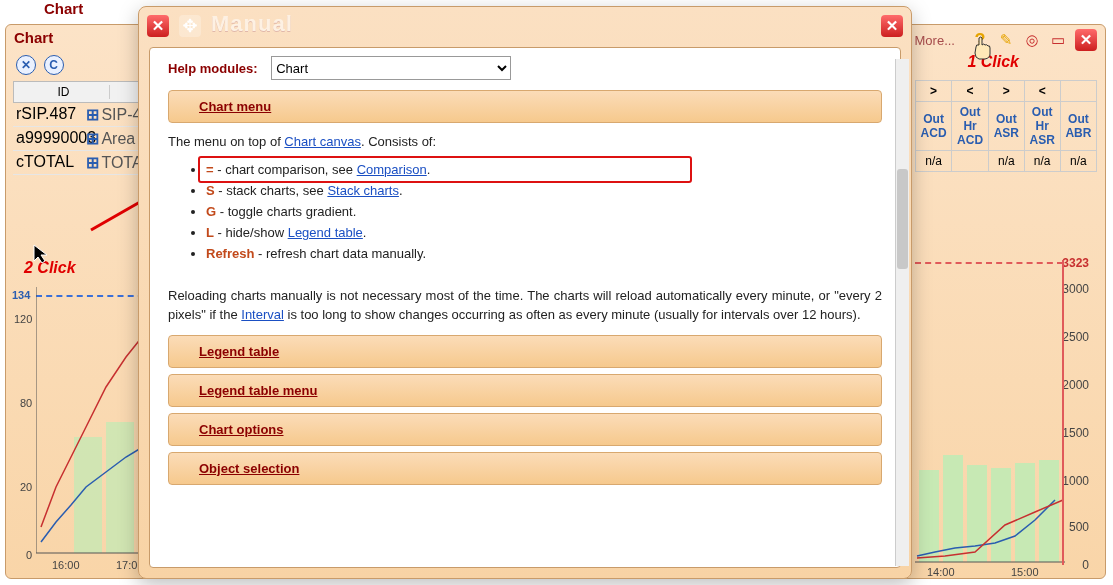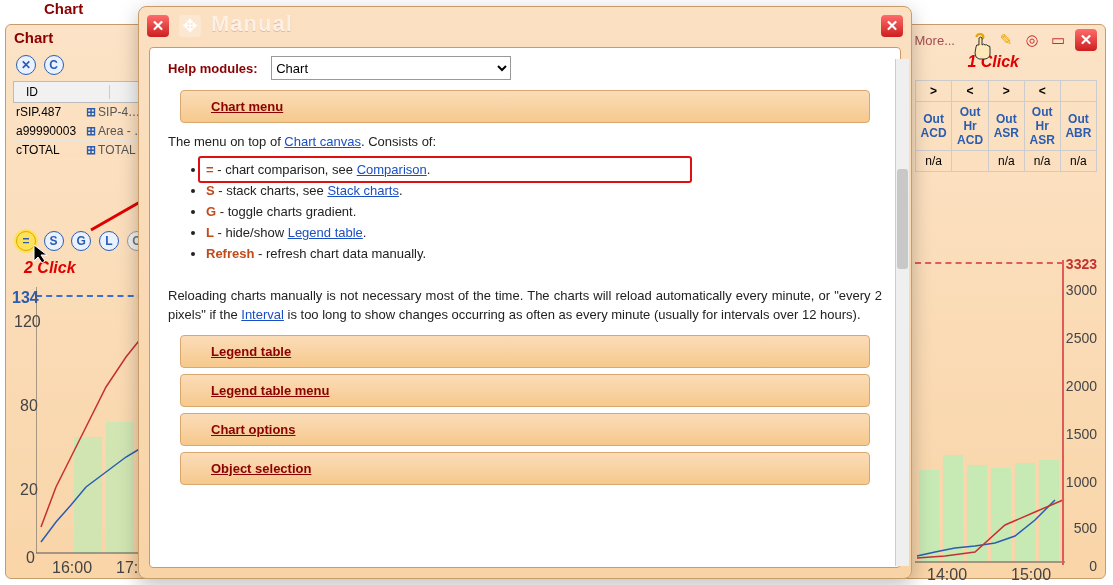--- a/index.html
+++ b/index.html
@@ -11,60 +11,60 @@
 
 .panel{position:absolute;background:linear-gradient(#fce3c7,#f9d5a8);border:1px solid #c89b6a;border-radius:6px}
 .panel-title{position:absolute;left:8px;top:4px;color:#8b0000;font-weight:bold;font-size:15px}
 
 
 #panel-left{left:5px;top:24px;width:209px;height:555px}
 .round-btn{display:inline-flex;align-items:center;justify-content:center;width:20px;height:20px;border-radius:50%;border:1.5px solid #2a5db0;background:#eaf1ff;color:#2a5db0;font-weight:bold;font-size:12px;margin-right:4px}
 .round-btn.gray{border-color:#999;background:#f0f0f0;color:#777}
 .round-btn.hl{background:#ffe15a;border-color:#e0a800;box-shadow:0 0 0 2px #ffe15a}
 .icon-plus{position:absolute;right:8px;top:32px;width:18px;height:18px;border-radius:3px;background:#fff;border:1px solid #6a6;display:flex;align-items:center;justify-content:center;color:#2a8a2a;font-weight:bold}
-.legend-head{border:1px solid #bbb;background:#f1f1f1;font-size:12px;text-align:left;padding:3px 12px;display:flex}
+.legend-head{border:1px solid #bbb;background:#f1f1f1;font-size:12px;text-align:center;padding:3px 4px;display:flex}
 .legend-head span{flex:1;border-left:1px solid #ccc}
 .legend-head span:first-child{border-left:none}
-.legend-row{display:flex;font-size:12px;border-bottom:1px solid #e6e6e6}
+.legend-row{display:flex;font-size:16px;border-bottom:1px solid #e6e6e6}
 .legend-row .c1{width:70px;padding:2px 3px}
 .legend-row .c2{flex:1;padding:2px 3px;color:#555}
 .mini-expand{color:#2a5db0;font-weight:bold;margin-right:2px}
 .chart-area{position:relative;margin:6px 6px 0;height:290px}
-.axis-label{position:absolute;font-size:16px;color:#444}
+.axis-label{position:absolute;font-size:11px;color:#444}
 .dash{position:absolute;border-top:2px dashed #3a6fd8;height:0}
 
 
 #panel-right{left:214px;top:24px;width:892px;height:555px}
 .toolbar-right{position:absolute;right:8px;top:4px;display:flex;gap:8px;align-items:center;font-size:13px}
 .toolbar-right .tab{padding:2px 8px;border-radius:3px;color:#a64b4b}
 .toolbar-right .tab.sel{background:#fff;border:1px solid #c89b6a;color:#333}
 .toolbar-right .ico{width:18px;height:18px;display:inline-flex;align-items:center;justify-content:center;font-size:15px}
 .big-close{width:22px;height:22px;border-radius:4px;background:linear-gradient(#ff6b6b,#cc1f1f);color:#fff;font-weight:bold;display:inline-flex;align-items:center;justify-content:center;font-size:15px}
 .table-right{position:absolute;left:700px;right:8px;top:55px;font-size:12px}
 .table-right table{border-collapse:collapse;width:100%}
 .table-right th,.table-right td{border:1px solid #ccc;padding:3px 4px;text-align:center}
 .table-right th a{color:#2a5db0;}
 .right-chart{position:absolute;left:700px;right:8px;top:235px;bottom:8px}
-.right-axis-label{position:absolute;right:0;font-size:14px;color:#444}
+.right-axis-label{position:absolute;right:8px;font-size:12px;color:#444}
 
 
 .anno{position:absolute;color:#e00000;font-weight:bold;font-size:16px;font-style:italic;pointer-events:none}
 .arrow{position:absolute;pointer-events:none}
 
 
 #manual{position:absolute;left:138px;top:6px;width:774px;height:573px;background:linear-gradient(#fbe0c2,#f8d3a5);border:1px solid #c89b6a;border-radius:8px;box-shadow:0 6px 20px rgba(0,0,0,.25)}
 #manual .modal-close{position:absolute;left:8px;top:8px}
 #manual .modal-close2{position:absolute;right:8px;top:8px}
 .move-icon{position:absolute;left:40px;top:8px;width:22px;height:22px;display:flex;align-items:center;justify-content:center;color:#fff;font-size:18px;background:rgba(255,255,255,.25);border-radius:4px}
 #manual h1{position:absolute;left:72px;top:4px;margin:0;font-size:22px;font-weight:bold;color:#fff;opacity:.55;letter-spacing:1px;text-shadow:0 1px 0 #c99}
 #manual .body{position:absolute;left:10px;right:10px;top:40px;bottom:10px;background:#fff;border:1px solid #c89b6a;border-radius:4px;padding:8px 18px;overflow-y:auto}
 .help-row{margin-bottom:10px}
 .help-row label{color:#8b0000;font-weight:bold;margin-right:10px}
 .help-row select{width:240px;height:24px;border:1px solid #999;background:#fff;font-size:13px}
-.section{background:linear-gradient(#fbdcb8,#f6c98d);border:1px solid #d8a86f;border-radius:4px;padding:8px 30px;margin:6px 12px}
+.section{background:linear-gradient(#fbdcb8,#f6c98d);border:1px solid #d8a86f;border-radius:4px;padding:8px 30px;margin:6px 0}
 .section a{color:#8b0000;font-weight:bold;text-decoration:underline}
 .content p{margin:10px 0;line-height:1.45;color:#222}
 .content a{color:#1a4fc3;text-decoration:underline}
 .content ul{margin:4px 0 26px;padding-left:38px}
 .content li{margin:6px 0;color:#222}
 .content .k{color:#c2491a;font-weight:bold}
 .hl-box{display:inline;border:2px solid #d11;border-radius:3px;padding:4px 260px 4px 6px;margin-left:-8px}
 .scrollbar-fake{position:absolute;right:2px;top:52px;bottom:12px;width:14px;background:#efefef;border-left:1px solid #ccc}
 .scrollbar-fake .thumb{position:absolute;left:1px;right:1px;top:110px;height:100px;background:#c8c8c8;border-radius:3px}
 svg{display:block}
@@ -94,27 +94,20 @@
     <div class="legend-row">
         <div class="c1">a99990003</div>
         <div class="c2"><span class="mini-expand">⊞</span><span>Area - …</span></div>
       </div>
     <div class="legend-row">
         <div class="c1">cTOTAL</div>
         <div class="c2"><span class="mini-expand">⊞</span><span>TOTAL</span></div>
       </div>
   </div>
 
-  <div style="position:absolute;left:10px;top:206px">
-    <span class="round-btn hl">=</span>
-    <span class="round-btn">S</span>
-    <span class="round-btn">G</span>
-    <span class="round-btn">L</span>
-    <span class="round-btn gray">C</span>
-  </div>
 
   <div class="anno" style="left:18px;top:234px">2  Click</div>
 
   <svg class="arrow" style="left:26px;top:218px" width="18" height="22">
       <path d="M2 2 L2 18 L6 14 L10 20 L13 18 L9 12 L15 12 Z" fill="#000" stroke="#fff" stroke-width="1"></path>
     </svg>
 
   <svg class="arrow" style="left:80px;top:140px" width="120" height="70">
       <defs>
         <marker id="ah1" markerWidth="8" markerHeight="8" refX="6" refY="3" orient="auto">

